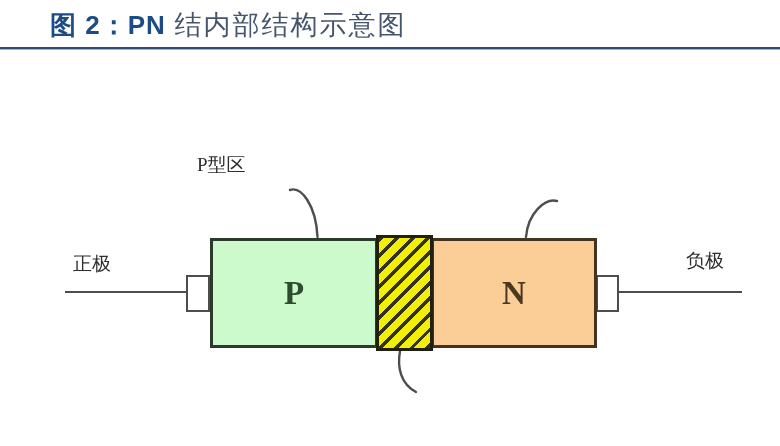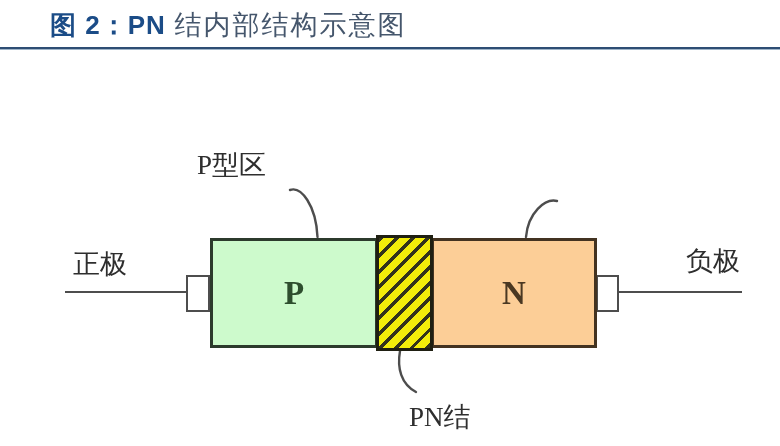--- a/index.html
+++ b/index.html
@@ -34,21 +34,21 @@
   .caption-rule{
     position:absolute;left:0;top:47px;
     width:780px;height:2px;
     background:#2e4d74;
     border-bottom:1px solid #9fb4c8;
   }
   
   .dlabel{
     position:absolute;
     font-family:"Liberation Serif", serif;
-    font-size:27px;
+    font-size:19px;
     color:#2e2e2e;
     line-height:30px;
     white-space:nowrap;
   }
   
   .wire{
     position:absolute;height:2px;background:#4d4d4d;
   }
   .terminal{
     position:absolute;
@@ -126,15 +126,14 @@
   <div class="terminal" style="left:596px;top:275px;width:23px;"></div>
 
   <div class="region-box p-box">
     <span class="region-letter">P</span>
   </div>
   <div class="region-box n-box">
     <span class="region-letter">N</span>
   </div>
   <div class="junction-box"></div>
 
-  <div class="dlabel" style="left:409px;top:402px;">PN结</div>
 
 </div>
 
 </body></html>

